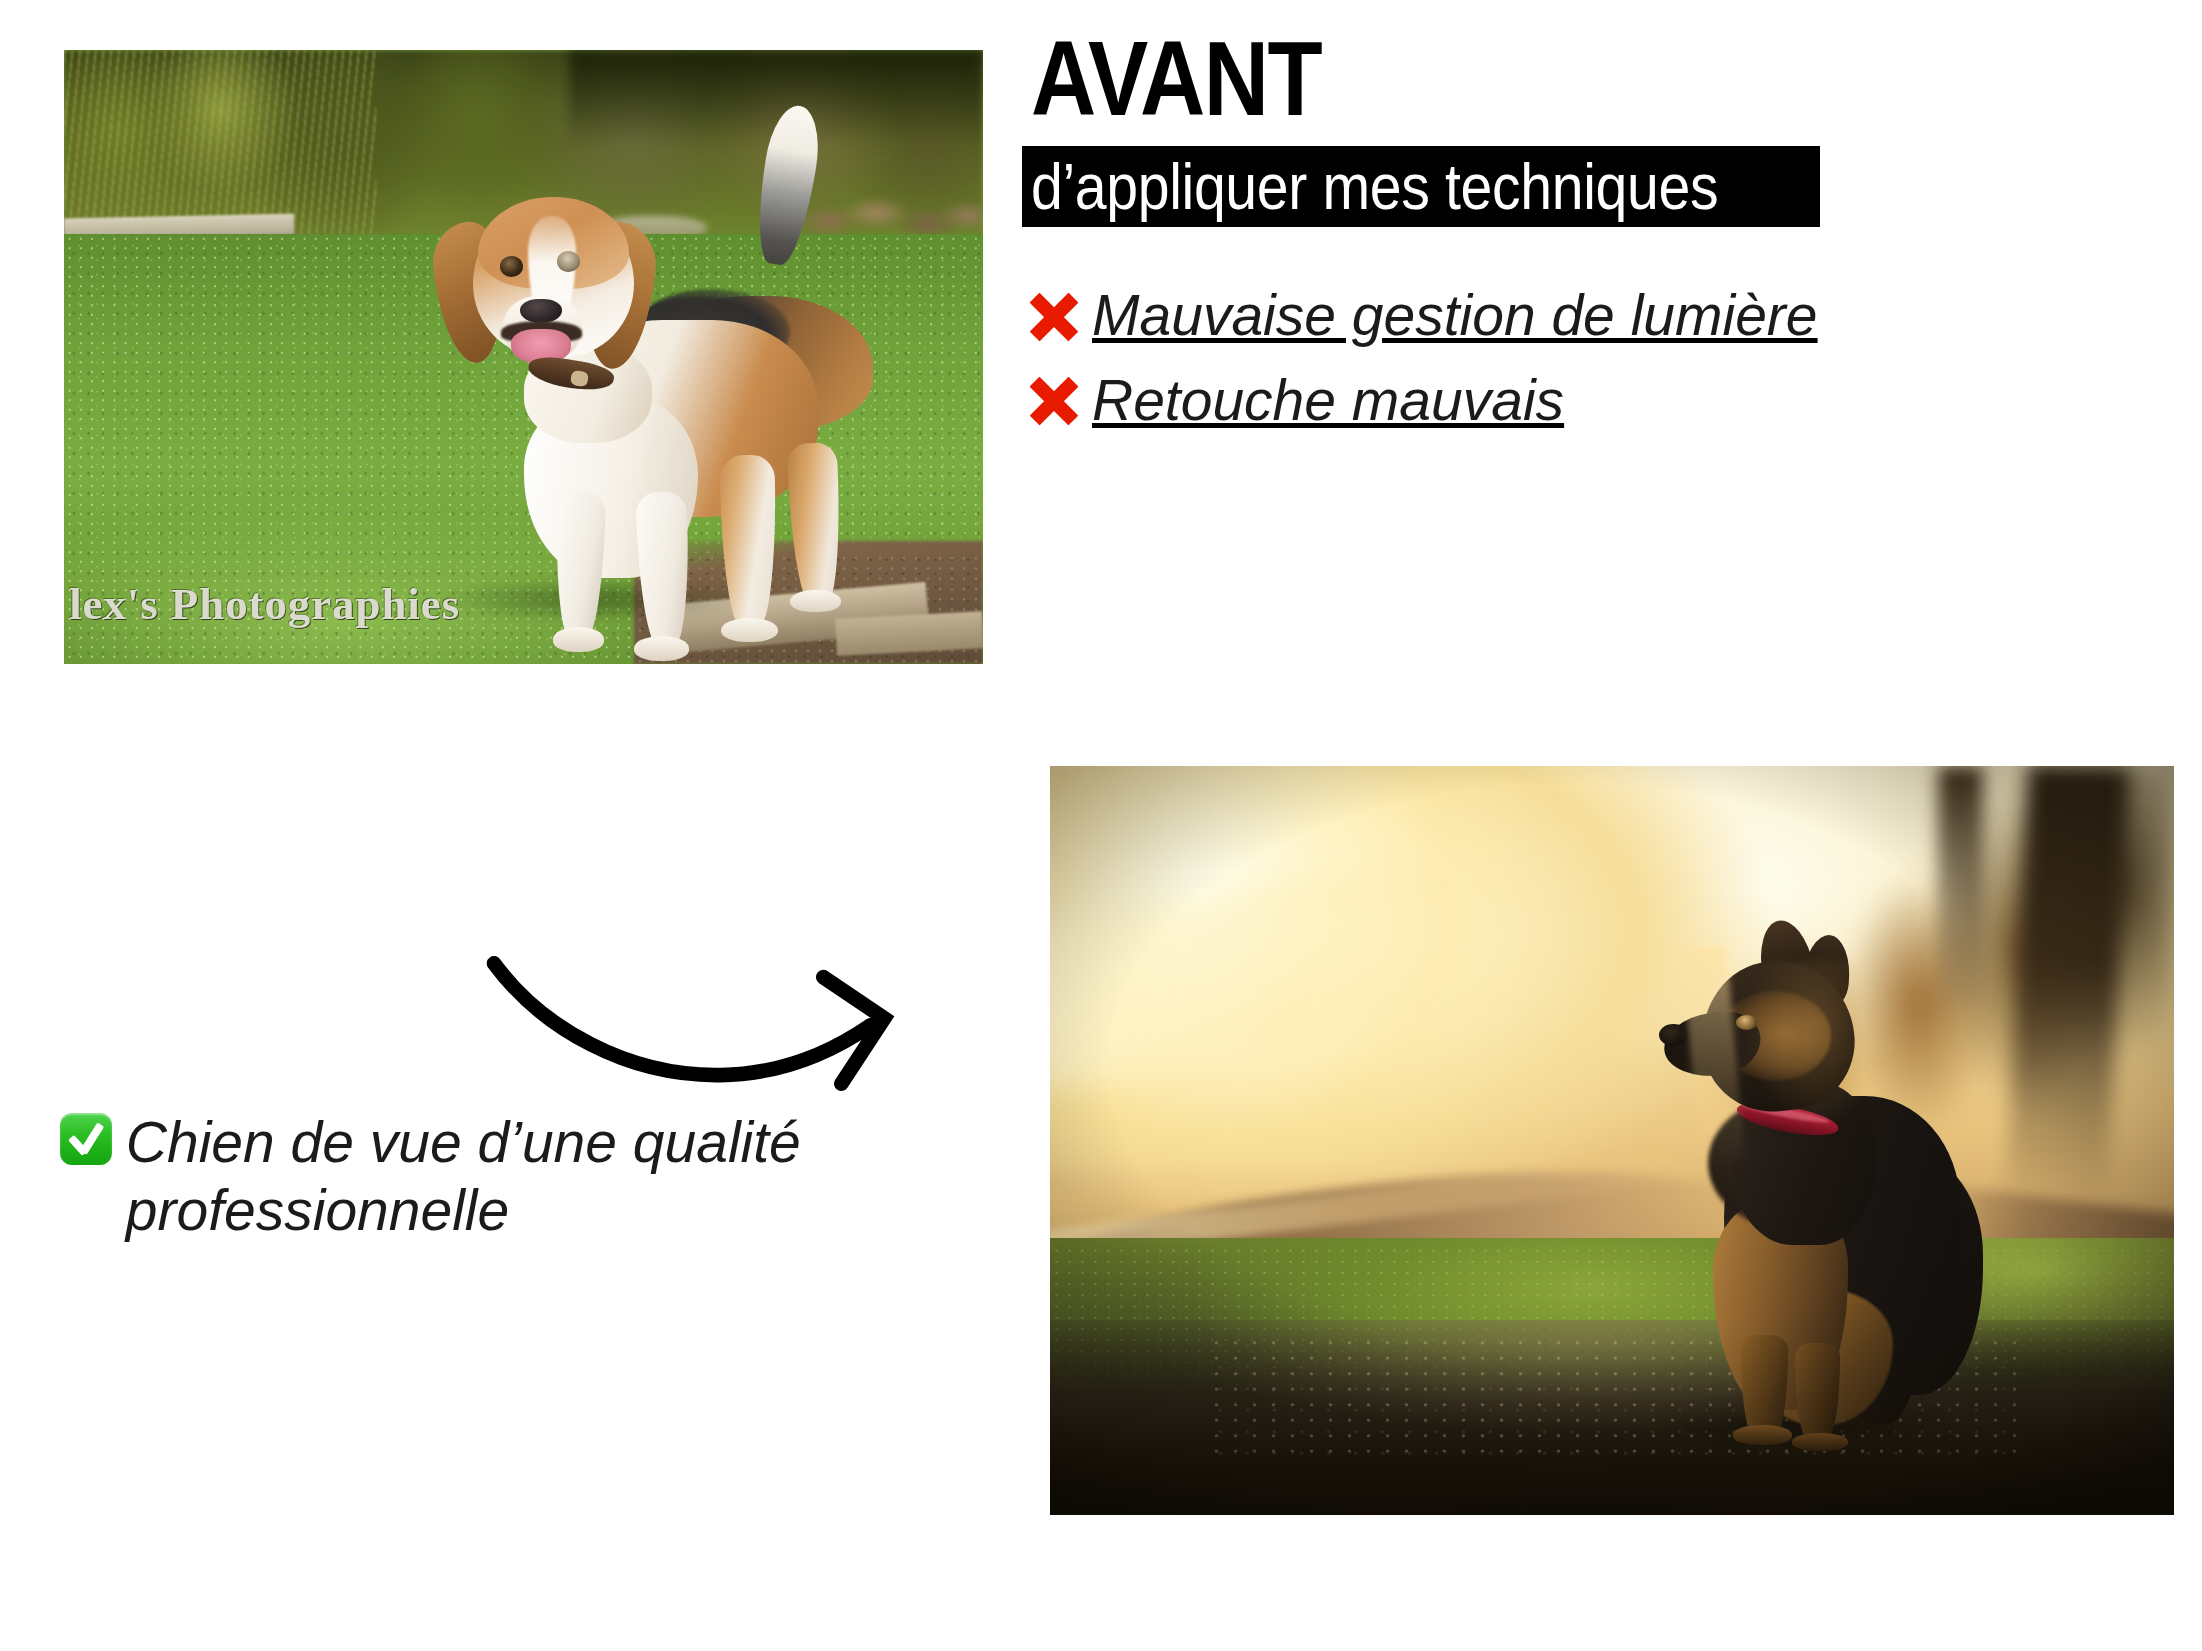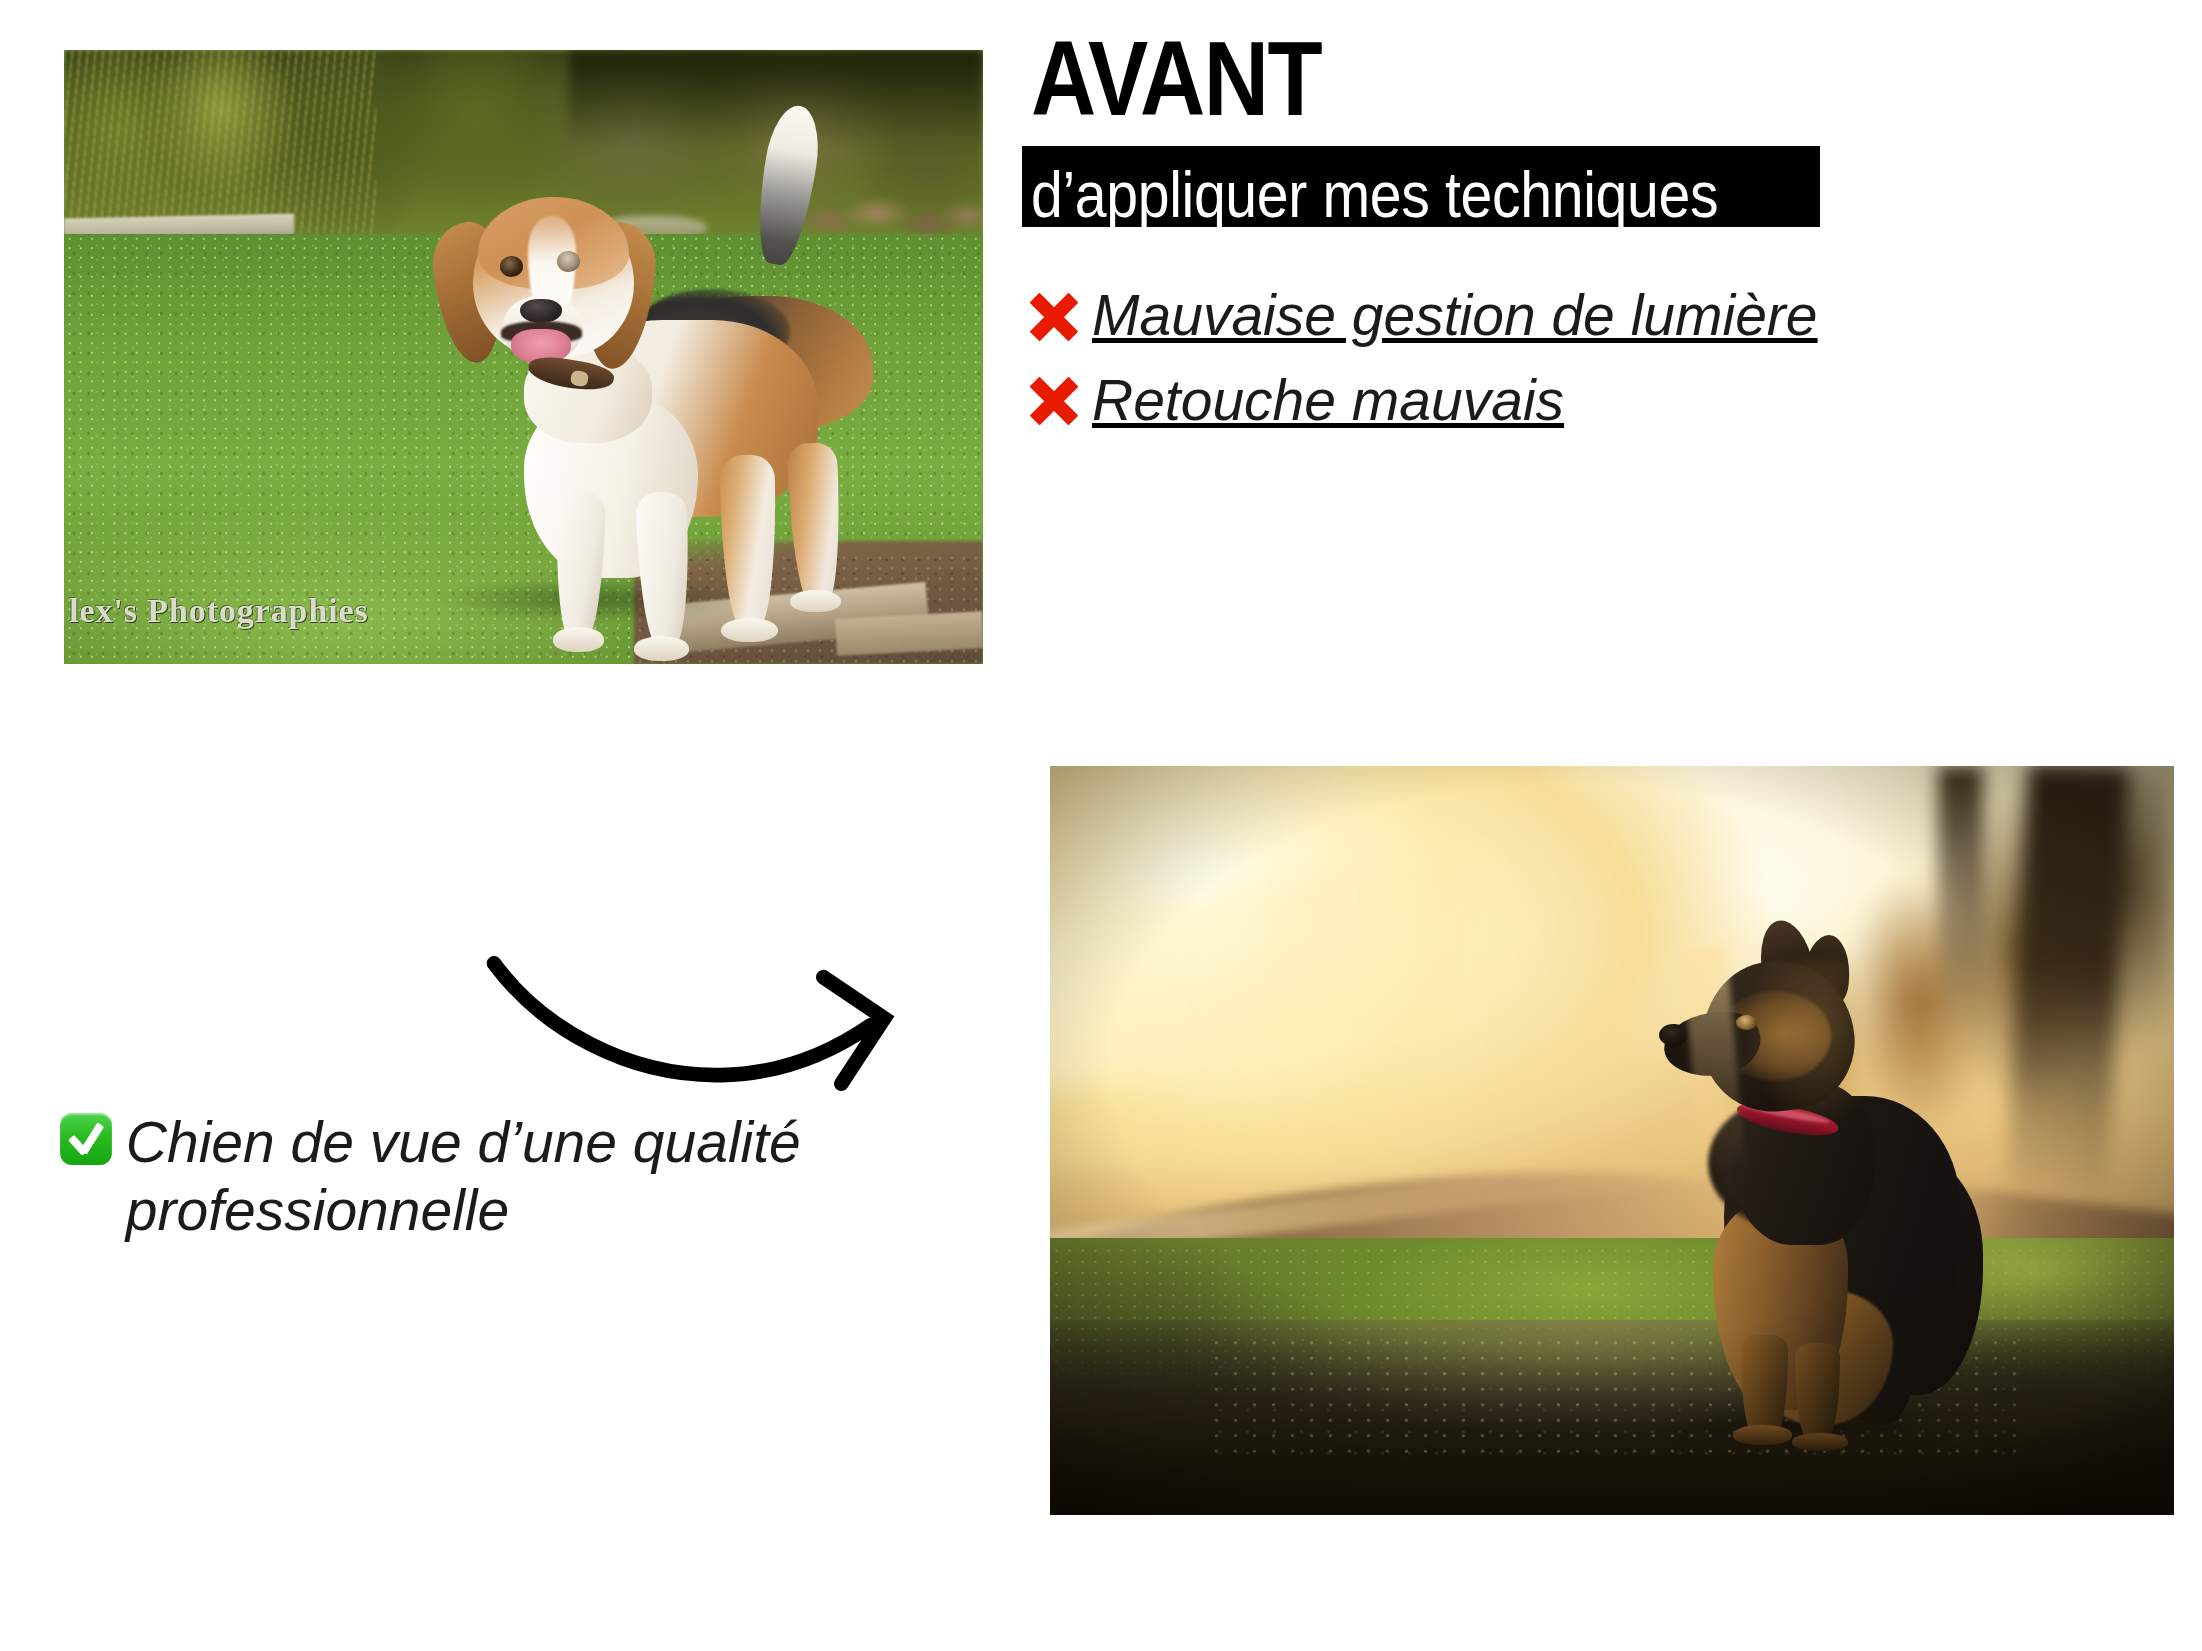--- a/index.html
+++ b/index.html
@@ -297,21 +297,21 @@
     border-radius: 40%;
     transform: rotate(9deg);
   }
 
   
   .bf-watermark {
     position: absolute;
     left: 5.2px;
     bottom: 34px;
     font-family: "Liberation Serif", serif;
-    font-size: 34px;
+    font-size: 45px;
     font-weight: 700;
     letter-spacing: 0.9px;
     color: rgba(242,240,232,0.88);
     text-shadow: 0.9px 0.9px 0 rgba(30,40,12,.8), -0.9px -0.9px 0 rgba(30,40,12,.45);
     white-space: nowrap;
   }
 
   
   #photo-after {
     left: 1050px;
@@ -561,21 +561,20 @@
     position: absolute;
     background: #000000;
     display: flex;
     align-items: center;
   }
   #bar-avant {
     left: 1022px;
     top: 146px;
     height: 81px;
     padding: 0 8.6px;
-    align-items: flex-end;
   }
   #bar-avant .bar-text {
     font-size: 65px;
     font-weight: 400;
     color: #ffffff;
     letter-spacing: -0.4px;
     transform: scaleX(.88);
     transform-origin: left center;
     white-space: nowrap;
     line-height: 1;

